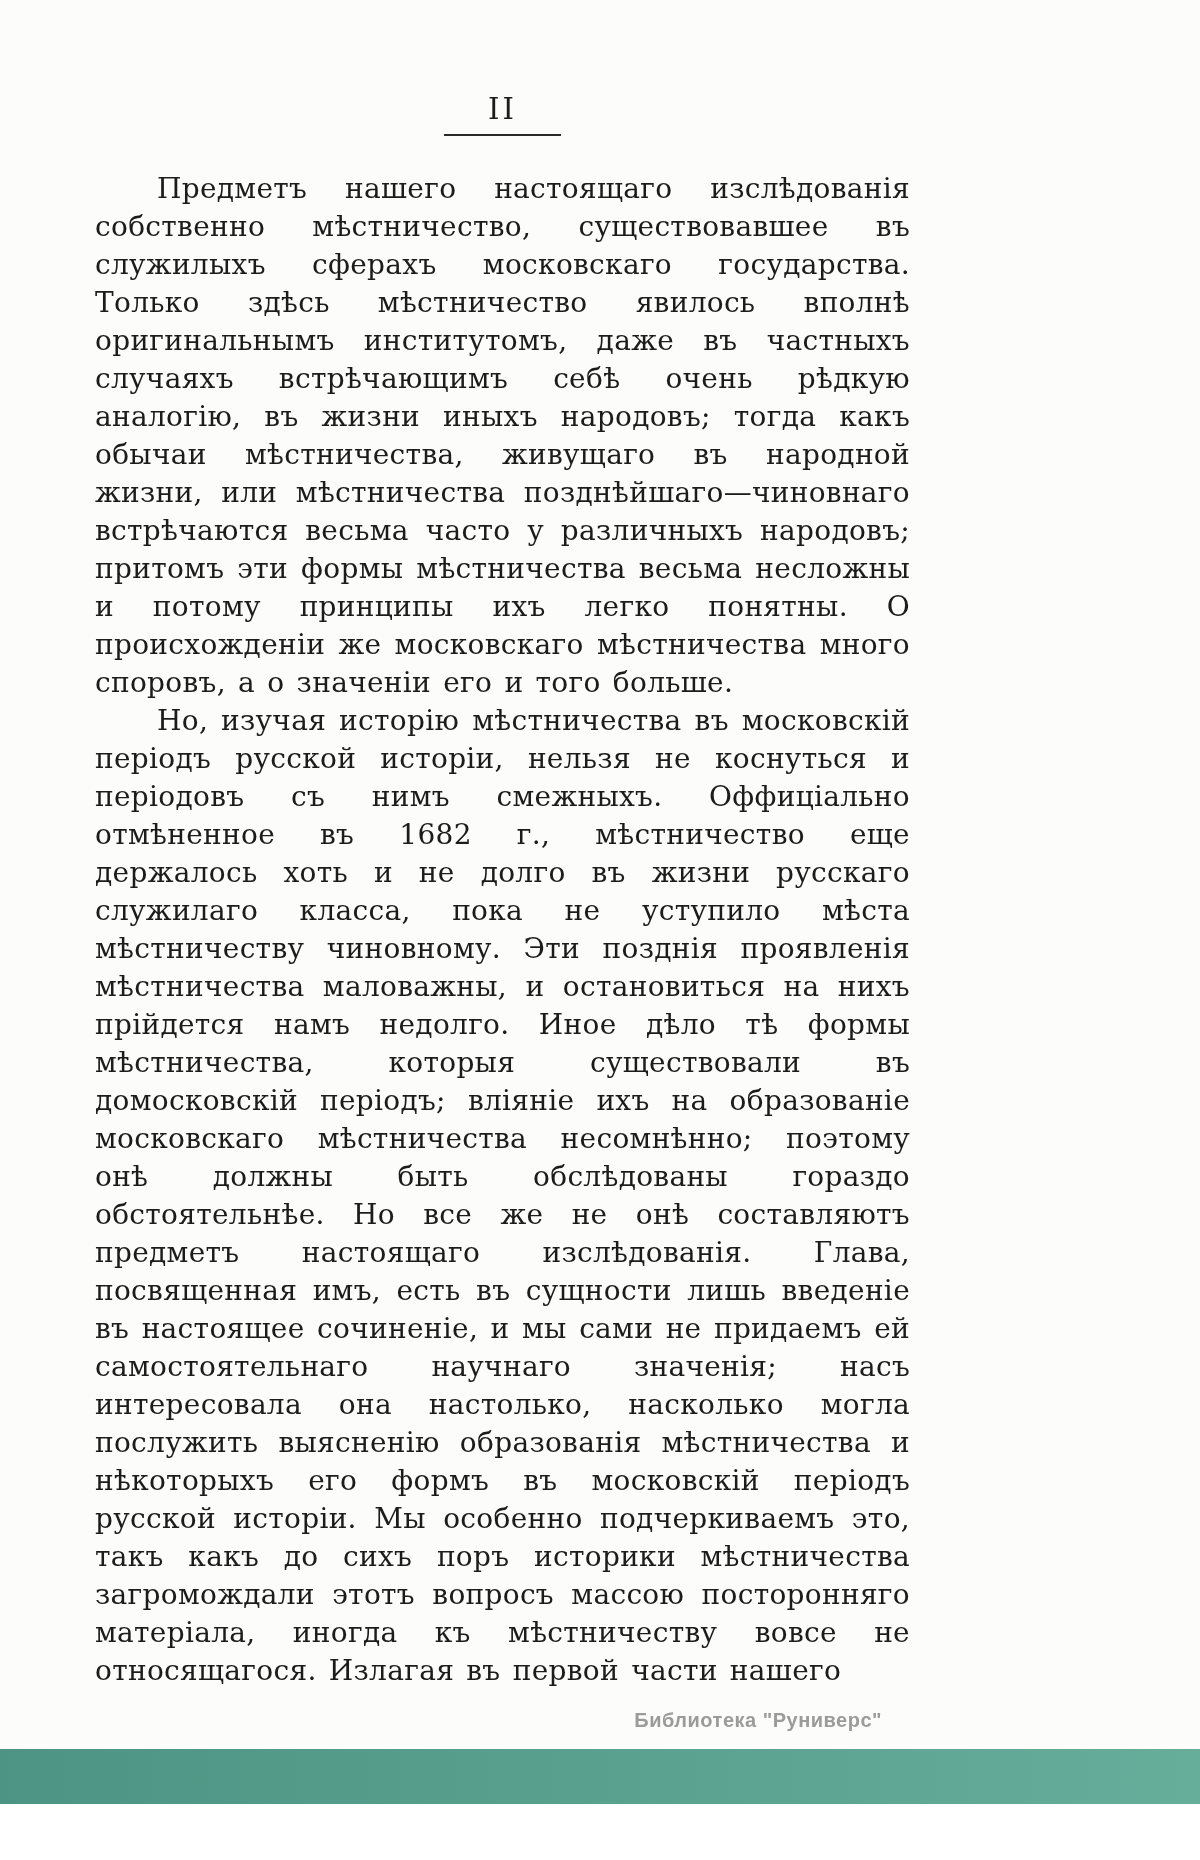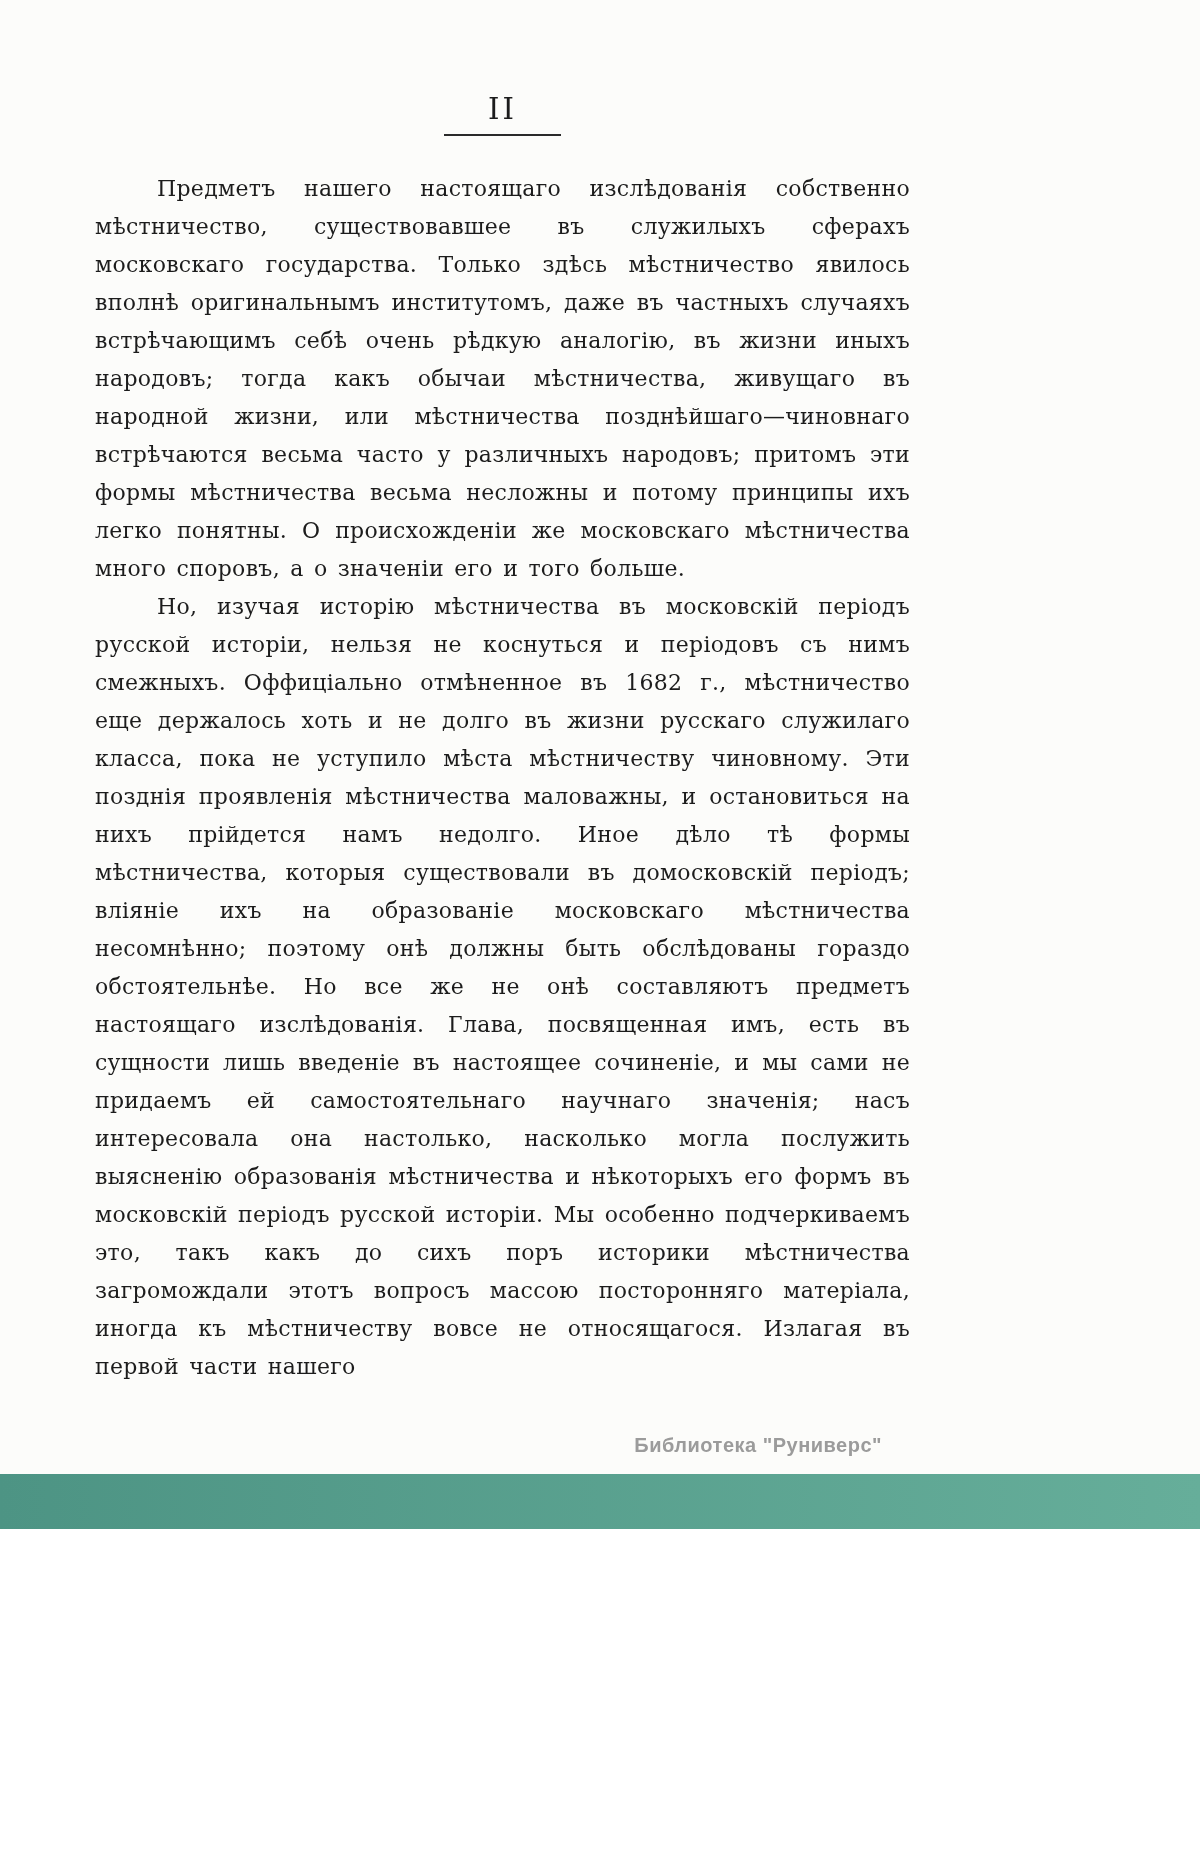--- a/index.html
+++ b/index.html
@@ -3,21 +3,21 @@
 <meta charset="utf-8">
 <style>
   html, body {
     margin: 0;
     padding: 0;
     background: #ffffff;
   }
   .scan {
     position: relative;
     width: 1200px;
-    height: 1529px;
+    height: 1804px;
     background: #fcfcfa;
     overflow: hidden;
     font-family: "DejaVu Serif", serif;
     color: #1c1c1c;
   }
   .page-number-wrap {
     width: 815px;
     margin: 0 0 0 95px;
     padding-top: 92px;
     text-align: center;
@@ -28,21 +28,21 @@
     letter-spacing: 3px;
     padding: 0 44px 8px 44px;
     border-bottom: 2px solid #2a2a2a;
   }
   .text-block {
     width: 815px;
     margin: 34px 0 0 95px;
   }
   .para {
     margin: 0;
-    font-size: 22px;
+    font-size: 28px;
     line-height: 38px;
     text-align: justify;
     text-indent: 62px;
     word-spacing: 3px;
     letter-spacing: 0.3px;
   }
   .para + .para {
   }
   .footer-watermark {
     position: absolute;

